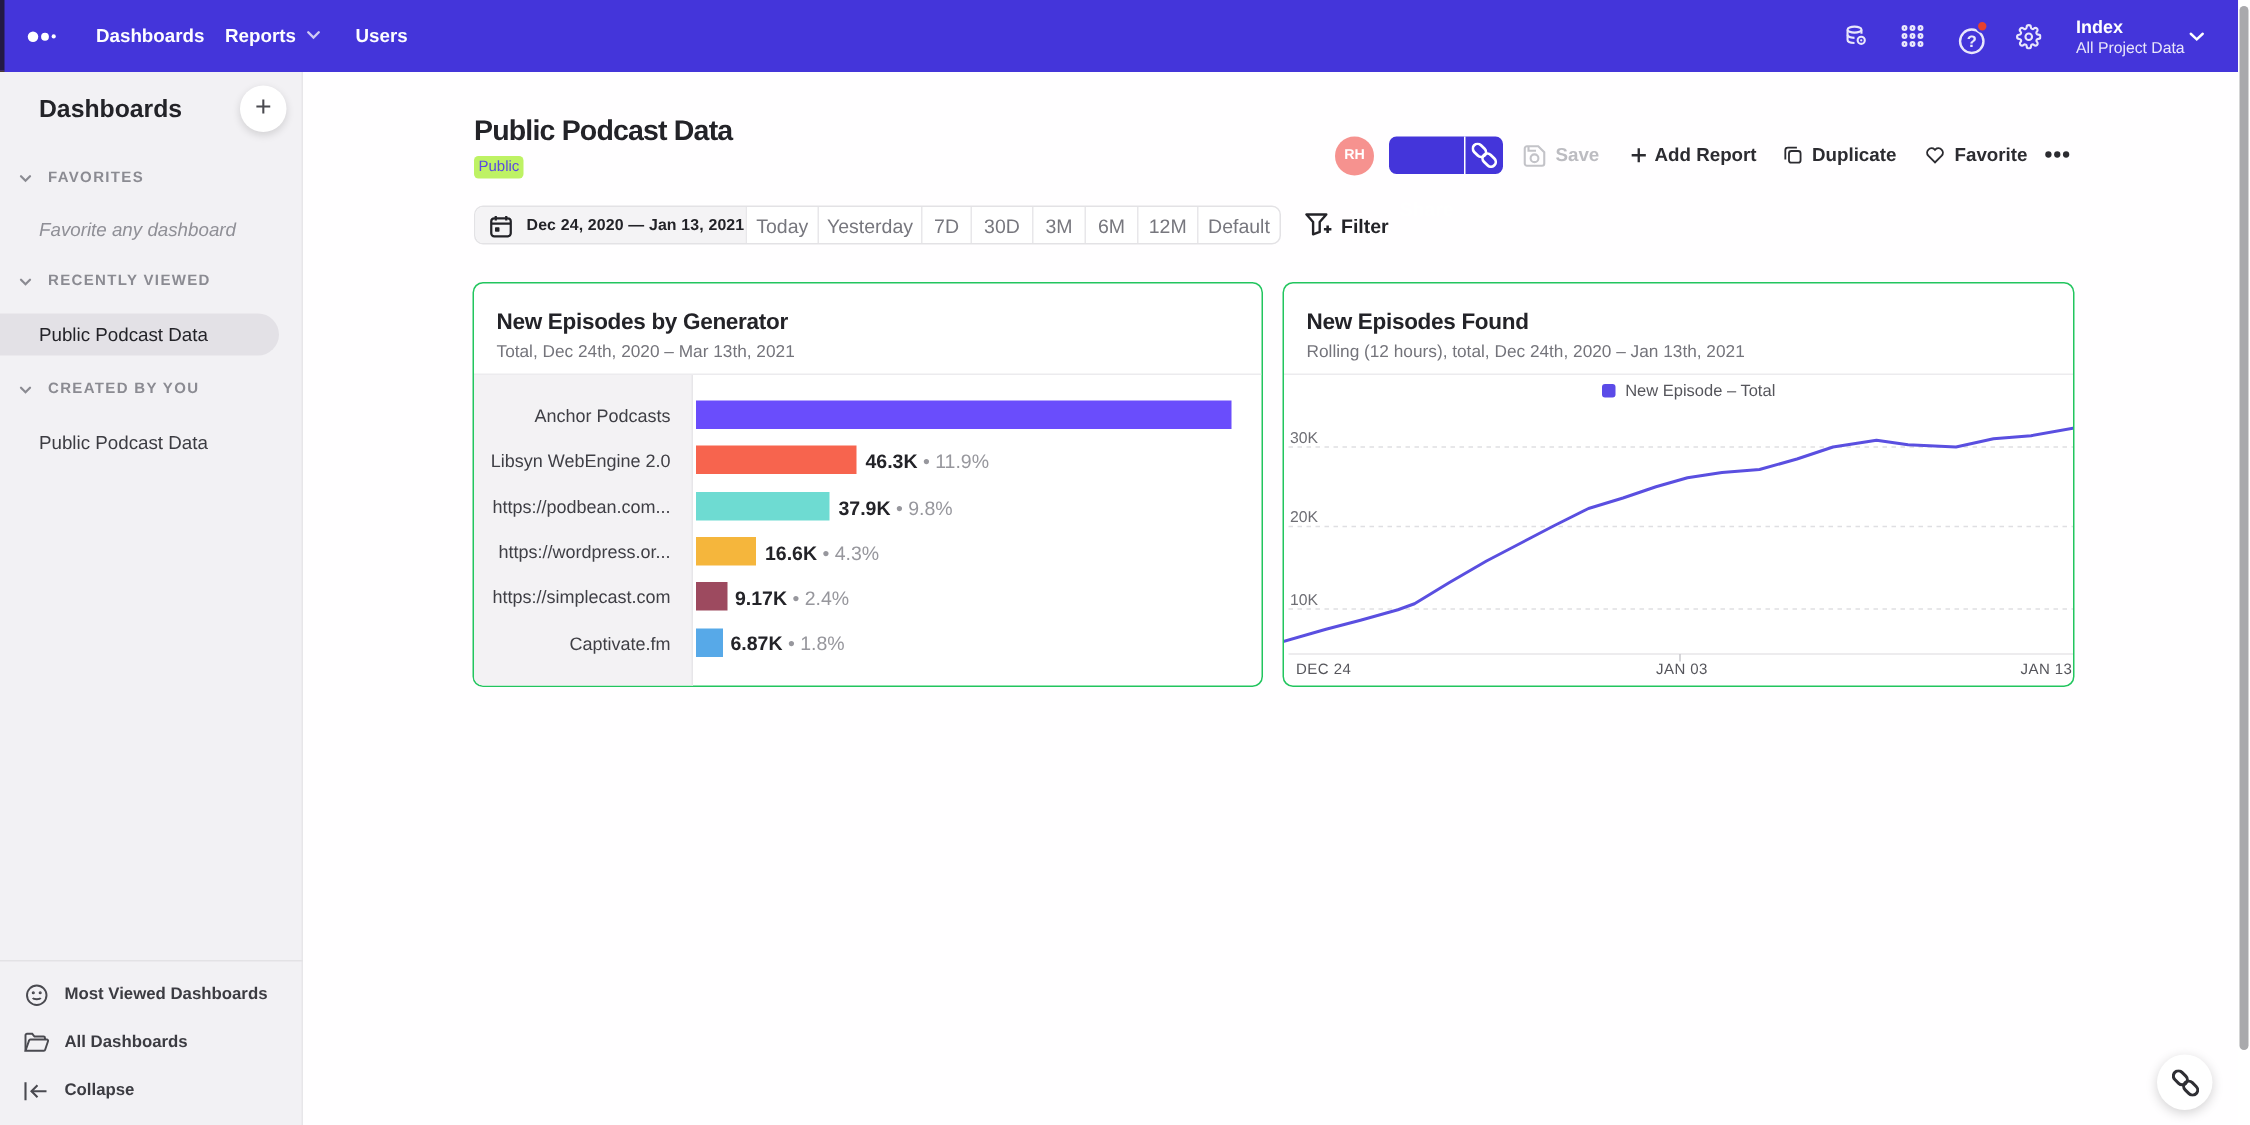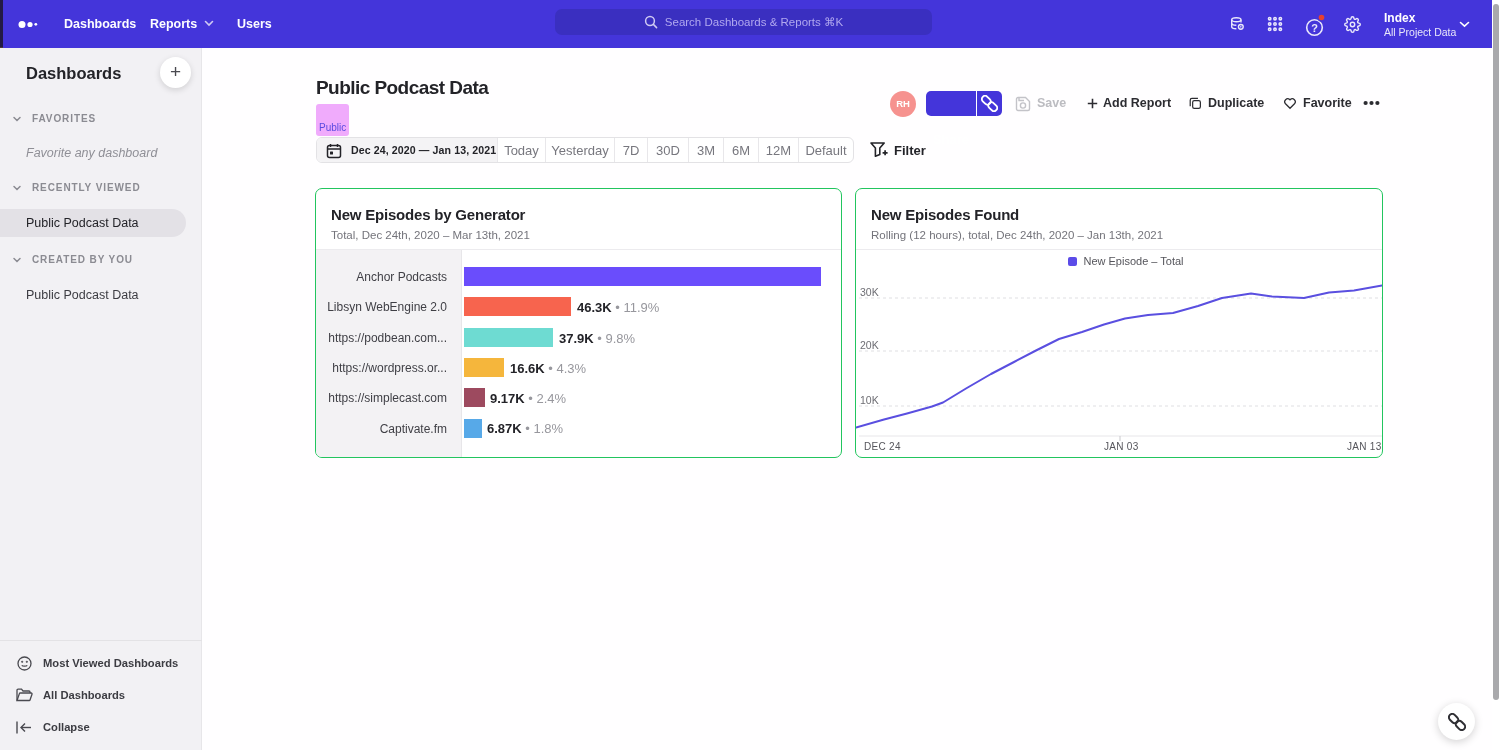--- a/index.html
+++ b/index.html
@@ -30,21 +30,21 @@
              text-align:center; line-height:29px; }
   .sb-sec { font-size:10px; font-weight:700; letter-spacing:0.9px; color:#8b8b92; left:32px; }
   .sb-chev { left:12px; width:10px; height:10px; color:#8b8b92; }
   .sb-item { left:26px; font-size:12.5px; color:#3c3c42; }
   #sb-pill { left:0; top:209px; width:186px; height:28px; background:#e3e1e6; border-radius:0 14px 14px 0; }
   #sb-div { left:0; top:640px; width:202px; border-top:1px solid #e3e2e5; }
   .sb-bot { left:43px; font-size:11.2px; color:#3c3c42; font-weight:700; }
 
   
   #pg-title { left:316px; top:77px; font-size:19px; font-weight:700; color:#232328; letter-spacing:-0.55px; }
-  #chip { left:316px; top:104px; height:15px; padding:16px 3px; background:#f0abfc; color:#5b4be0;
+  #chip { left:316px; top:104px; height:15px; padding:0 3px; background:#bef264; color:#5b4be0;
           font-size:10px; line-height:15px; border-radius:3px; font-weight:400; }
 
   
   #avatar { left:890px; top:91px; width:26px; height:26px; border-radius:50%; background:#f6928f;
             color:#fff; font-size:9.5px; font-weight:700; text-align:center; line-height:26px; }
   #share { left:926px; top:91px; width:76px; height:25px; background:#4435da; border-radius:5px; }
   #share .lbl { position:absolute; left:0; top:0; width:50px; height:25px; color:#fff; font-size:13px;
                 font-weight:700; text-align:center; line-height:25px;margin-top:36px; }
   #share .sep { position:absolute; left:50px; top:0; width:1px; height:25px; background:#fff; }
   .btn-txt { font-size:12.5px; font-weight:700; color:#2c2c31; top:96px; }
@@ -95,24 +95,20 @@
     <circle cx="5" cy="5.5" r="3.5" fill="#fff"></circle>
       <circle cx="13" cy="5.5" r="2.6" fill="#fff"></circle>
       <circle cx="18.8" cy="5.3" r="1.4" fill="#fff"></circle>
   </svg>
   <div class="abs navlink" style="left:64px;">Dashboards</div>
   <div class="abs navlink" style="left:150px;">Reports</div>
   <svg class="abs" style="left:204px; top:20px;" width="10" height="7" viewBox="0 0 10 7">
       <path d="M1.5 1.5 L5 5 L8.5 1.5" stroke="#cfcaf3" stroke-width="1.6" fill="none" stroke-linecap="round"></path>
     </svg>
   <div class="abs navlink" style="left:237px;">Users</div>
-  <div id="search" class="abs"><svg style="vertical-align:-3px; margin-right:7px;" width="14" height="14" viewBox="0 0 14 14">
-        <circle cx="6" cy="6" r="4.4" stroke="#cfcaf3" stroke-width="1.5" fill="none"></circle>
-        <path d="M9.4 9.4 L12.6 12.6" stroke="#cfcaf3" stroke-width="1.5" stroke-linecap="round"></path>
-      </svg>Search Dashboards &amp; Reports ⌘K</div>
 
   <svg class="abs" style="left:1229px; top:15px;" width="17" height="18" viewBox="0 0 22 22" fill="none" stroke="#e9e7fb" stroke-width="1.8">
     <ellipse cx="9.5" cy="5.5" rx="6" ry="2.6"></ellipse>
     <path d="M3.5 5.5 V14.5 C3.5 16 6.2 17.1 9.5 17.1"></path>
     <path d="M15.5 5.5 V9"></path>
     <path d="M3.5 10 C3.5 11.5 6.2 12.6 9.5 12.6"></path>
     <circle cx="15.3" cy="14.7" r="3.1"></circle>
     <circle cx="15.3" cy="14.7" r="1" fill="#e9e7fb" stroke="none"></circle>
   </svg>
   <svg class="abs" style="left:1267px; top:16px;" width="16" height="16" viewBox="0 0 21 21" fill="none" stroke="#e9e7fb" stroke-width="2">

